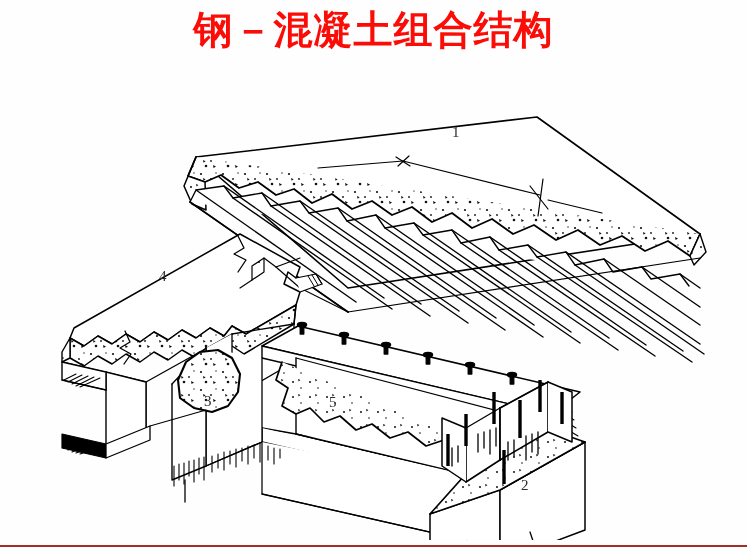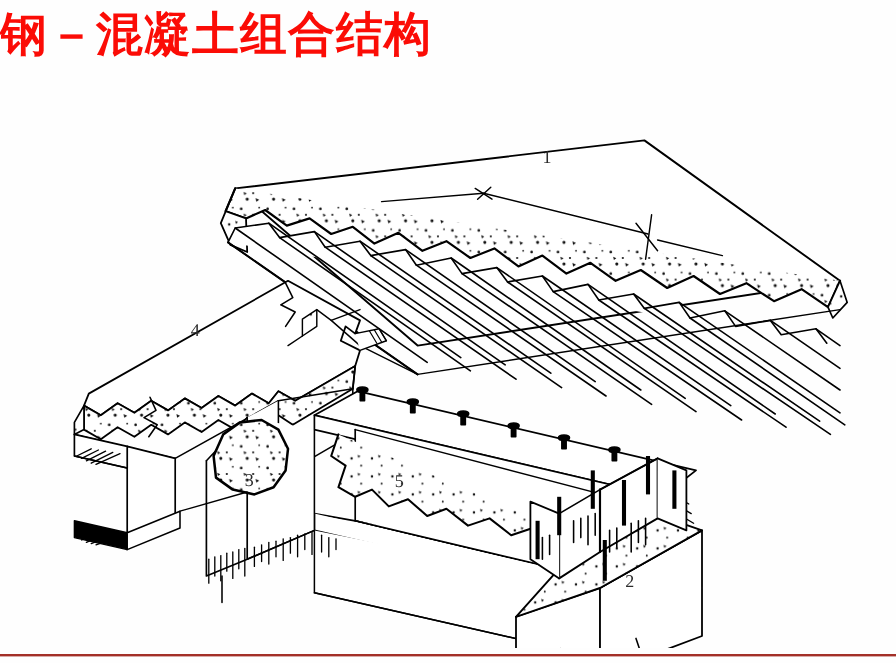--- a/index.html
+++ b/index.html
@@ -16,21 +16,21 @@
     width: 747px;
     height: 553px;
     background: #fefefe;
     overflow: hidden;
   }
   #slide-title {
     position: absolute;
     left: 0;
     top: 6px;
     width: 747px;
-    text-align: left;
+    text-align: center;
     color: #fb0c06;
     font-family: "DejaVu Sans", "Liberation Sans", sans-serif;
     font-weight: bold;
     font-size: 39px;
     line-height: 48px;
     letter-spacing: 1px;
     white-space: nowrap;
   }
   #figure-area {
     position: absolute;

